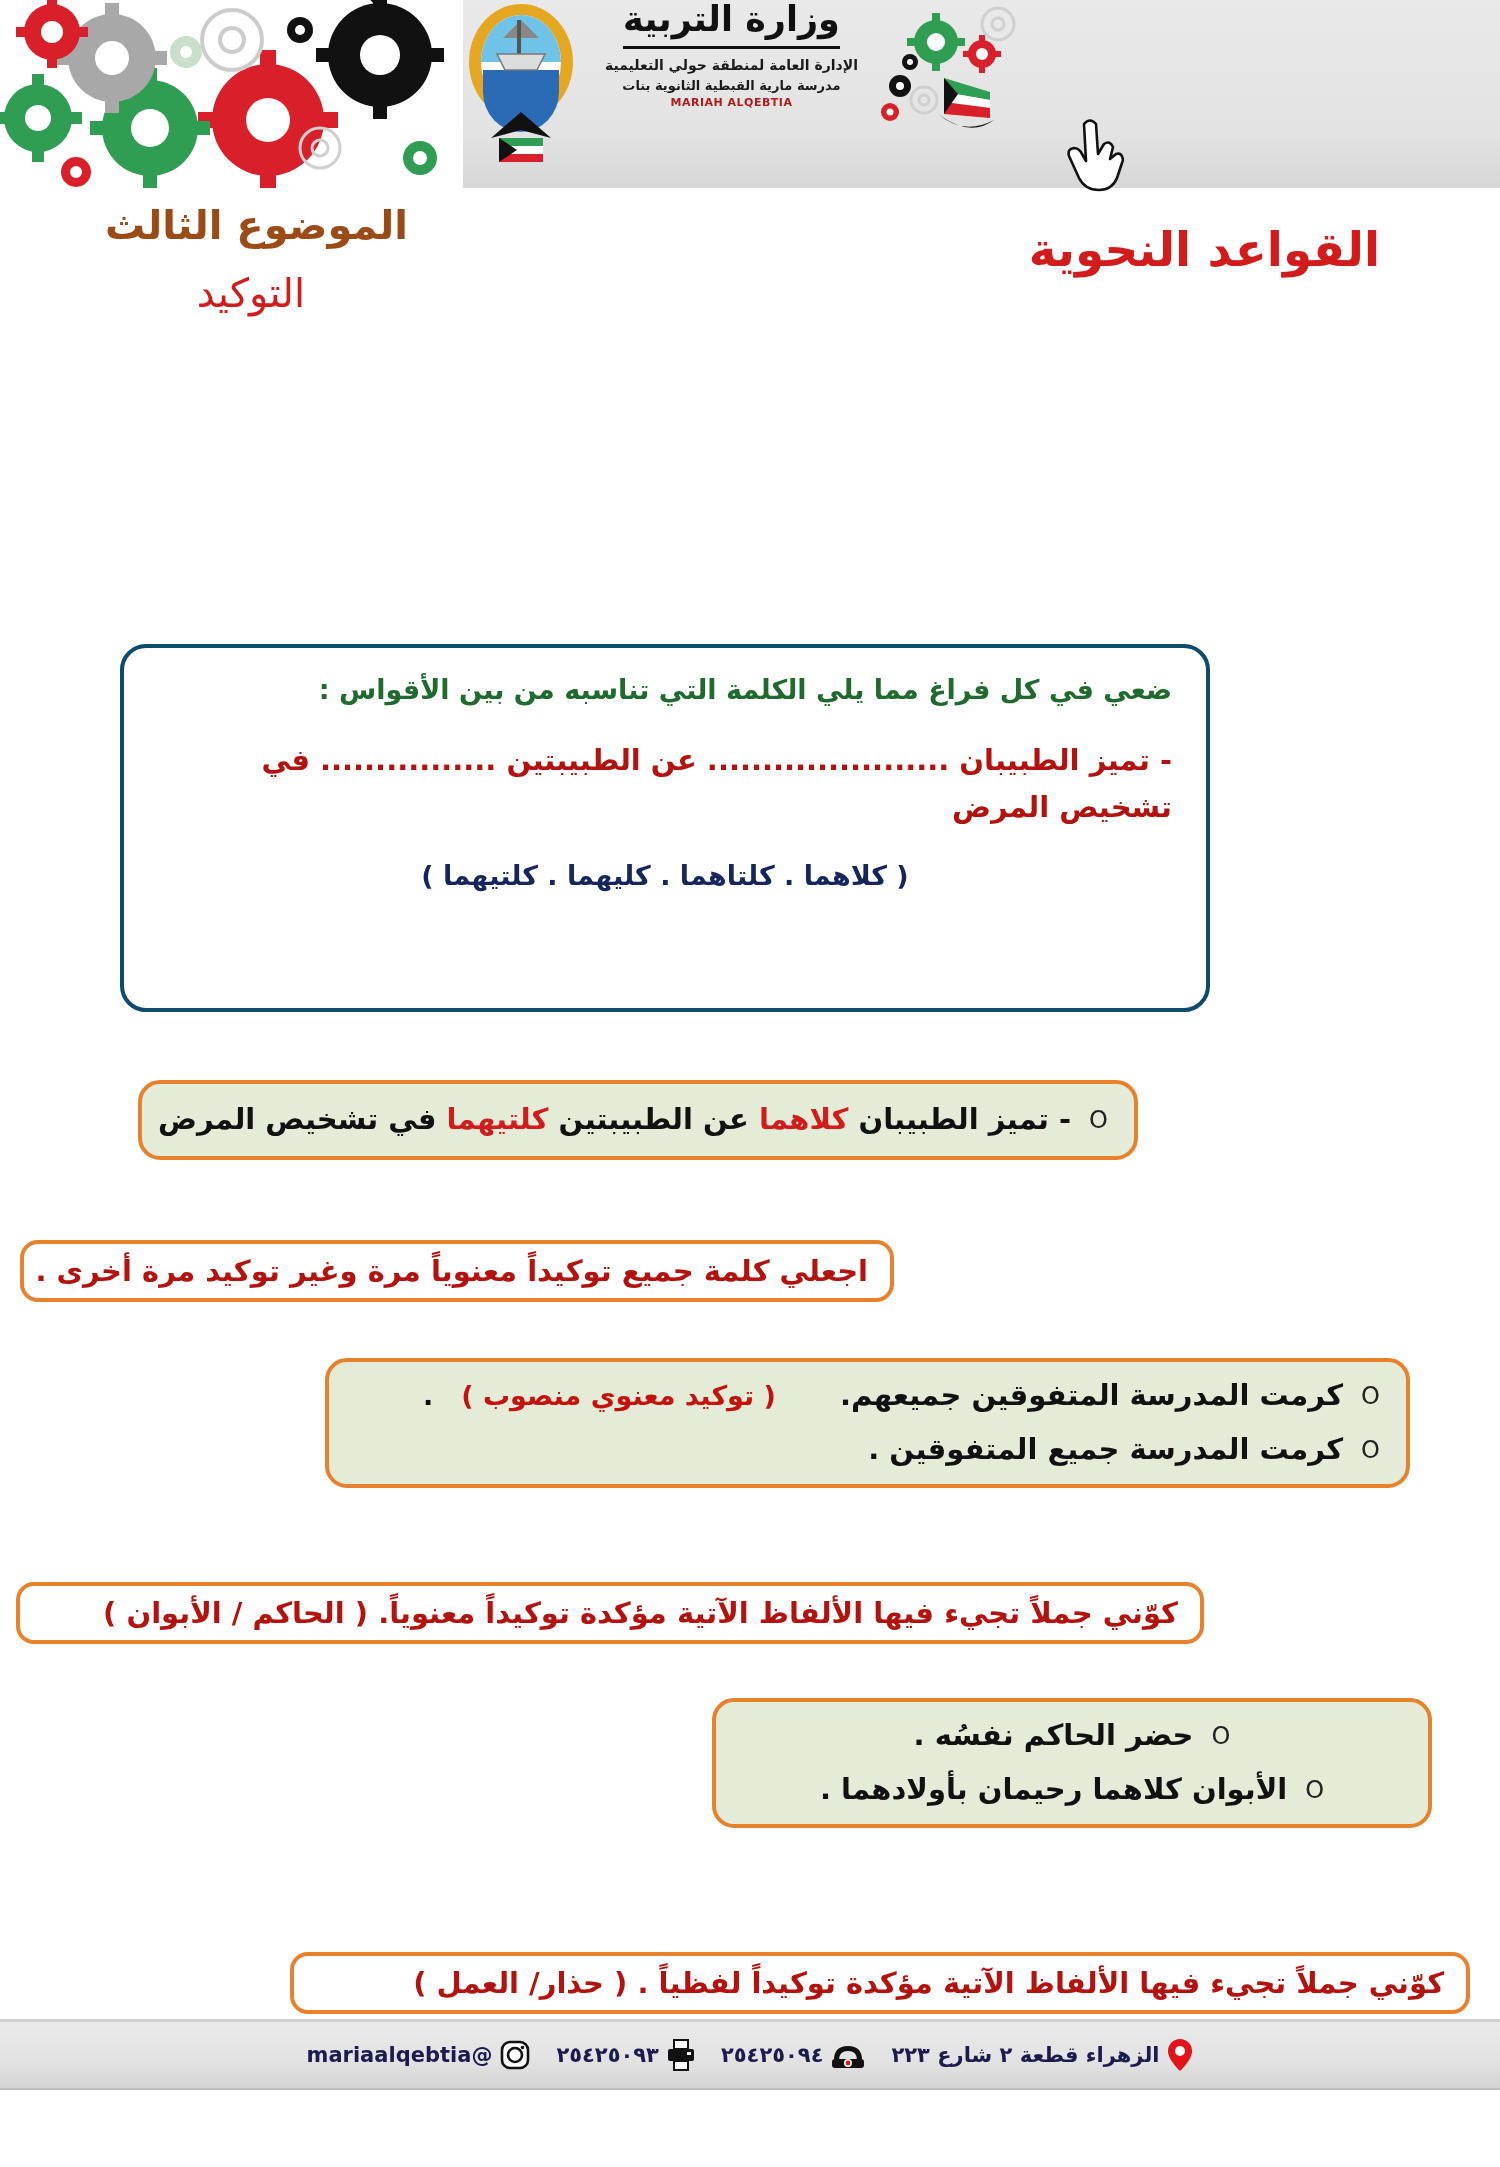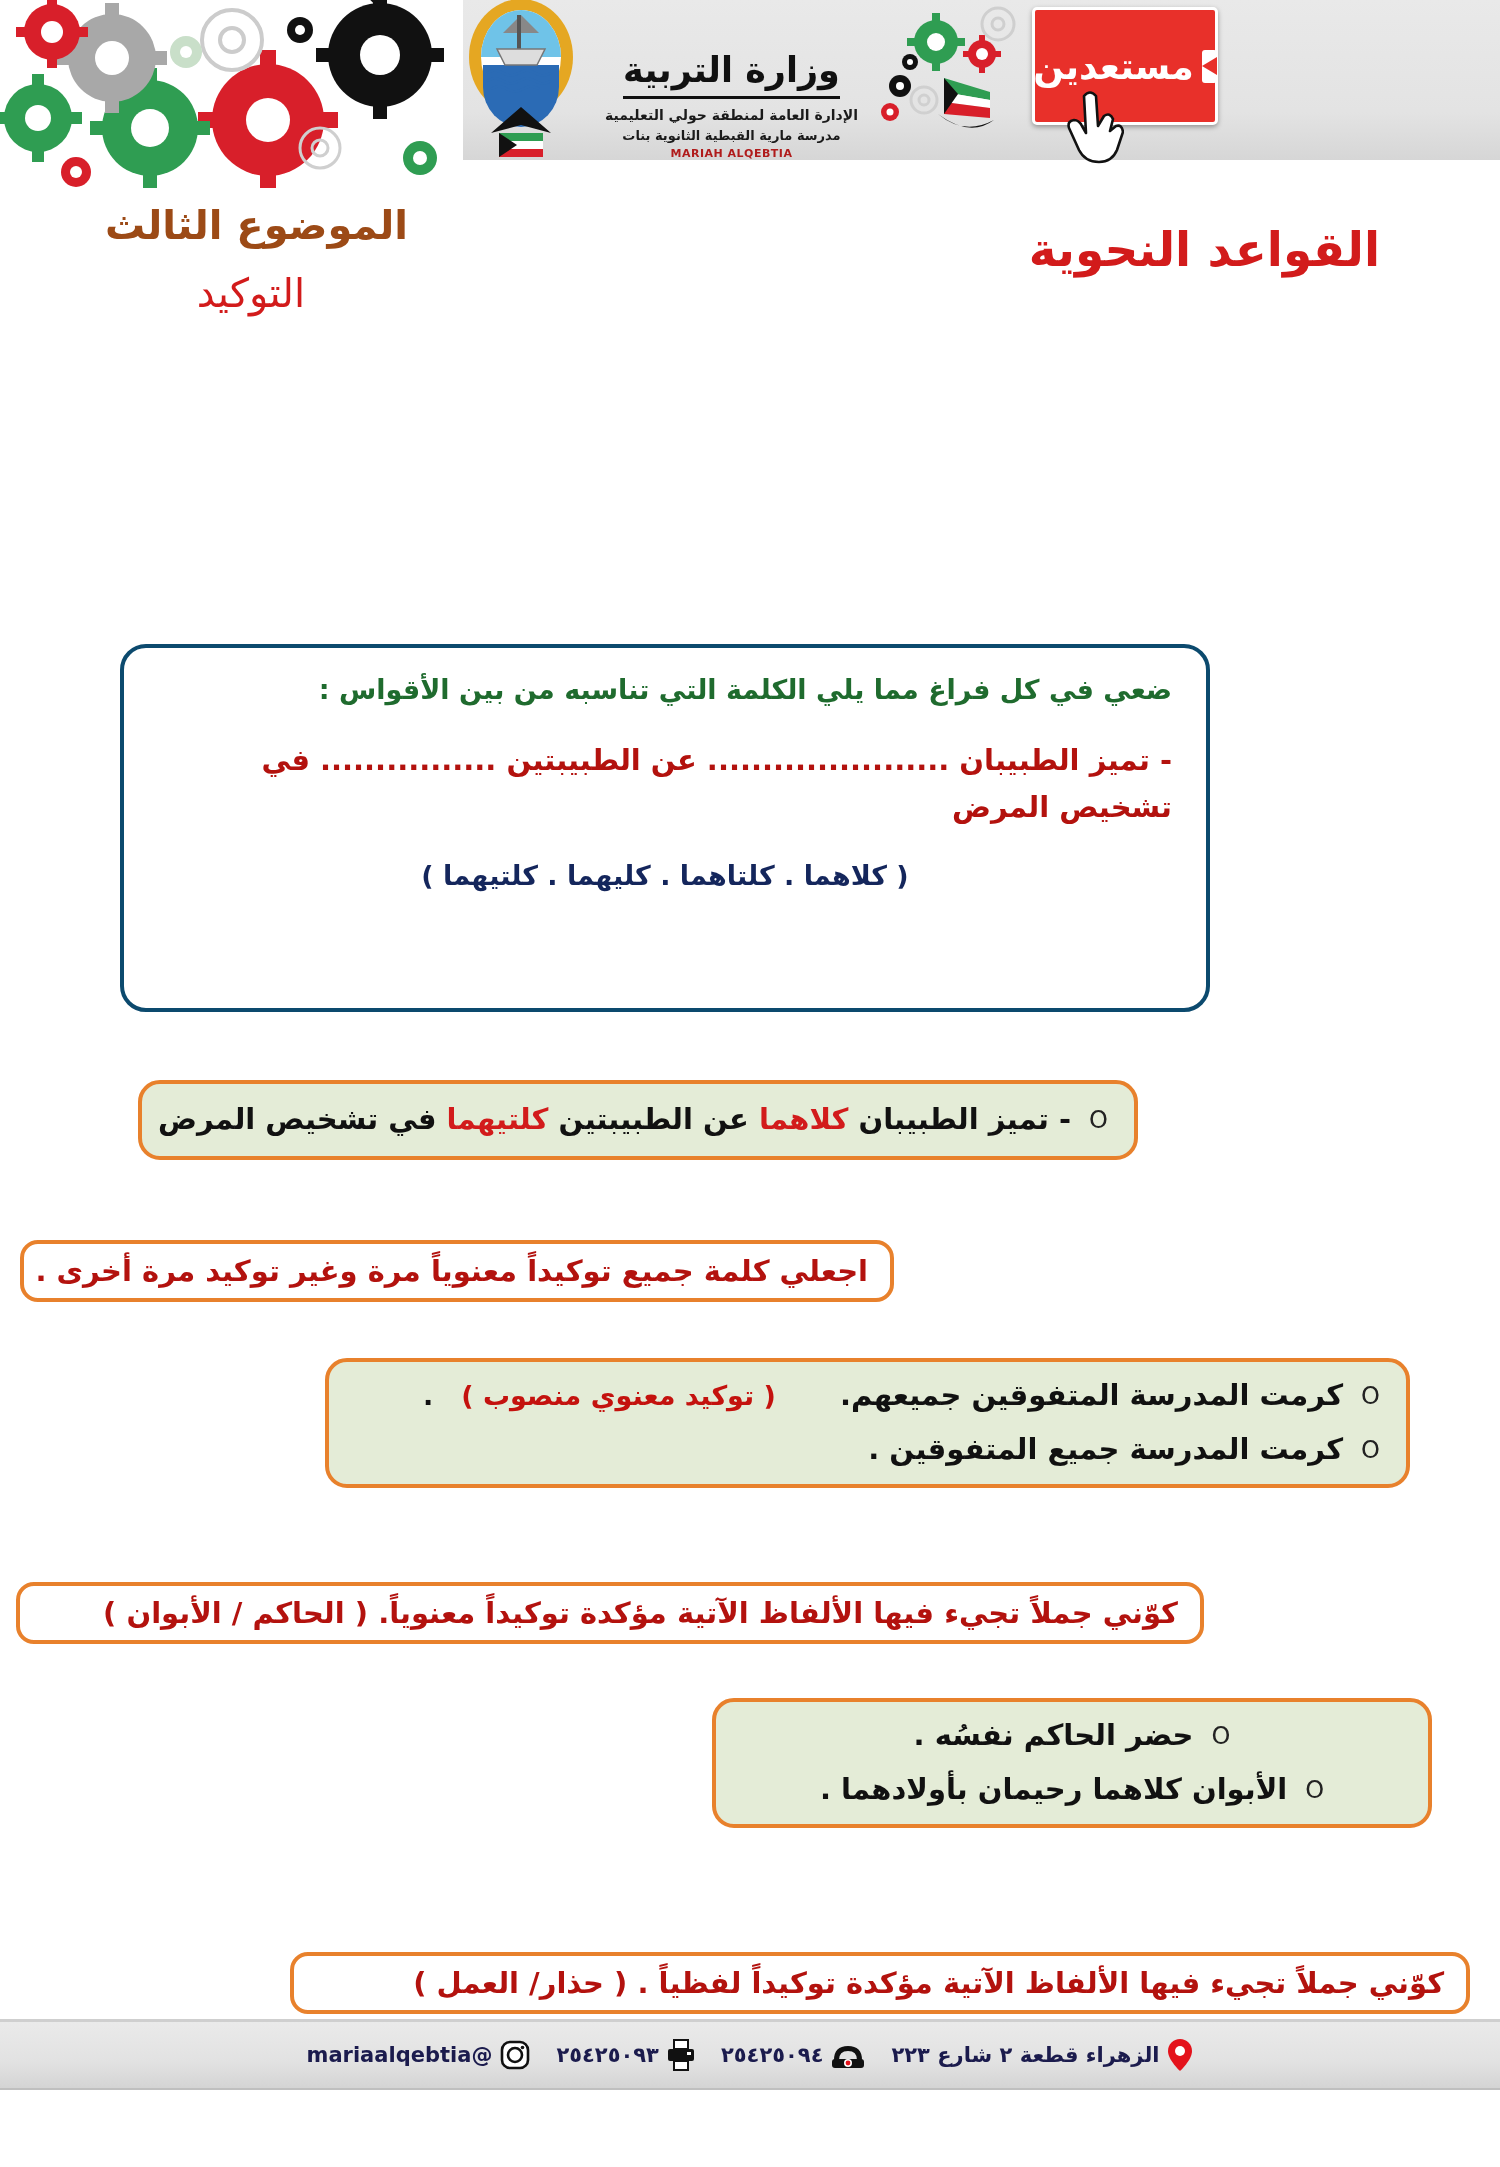--- a/index.html
+++ b/index.html
@@ -33,25 +33,25 @@
     height: 188px;
     background: #ffffff;
     overflow: hidden;
   }
 
   .banner-right {
     position: absolute;
     left: 463px;
     top: 0;
     width: 1037px;
-    height: 160px;
+    height: 188px;
     background: linear-gradient(180deg,#e9e9e9 0%, #e3e3e3 70%, #d6d6d6 100%);
     display: flex;
     flex-direction: row-reverse;
-    align-items: flex-end;
+    align-items: flex-start;
     justify-content: flex-start;
   }
 
   
   .emblem {
     width: 116px;
     height: 165px;
     position: relative;
     margin-right: 14px;
     flex: none;
@@ -529,26 +529,20 @@
           <polygon points="0,0 46,14 46,22 0,14" fill="#2f9d52"></polygon>
           <polygon points="0,14 46,22 46,30 0,24" fill="#ffffff"></polygon>
           <polygon points="0,24 46,30 46,40 0,36" fill="#d81f2a"></polygon>
           <polygon points="0,0 14,16 0,36" fill="#111"></polygon>
           <path d="M-6 36 q26 22 56 6 q-24 18 -56 -6z" fill="#111"></path>
         </g>
       </svg>
     </div>
 
     <div class="ready-btn-wrap">
-      <div class="ready-btn">
-        <span class="ready-text">مستعدين</span>
-        <span class="play-box">
-          <span class="play-tri"></span>
-        </span>
-      </div>
       <svg class="hand-cursor" viewBox="0 0 62 78">
         <path d="M22 8 q6 -7 12 0 l2 30 l6 -10 q6 -4 9 3 l-3 12 l6 -5 q6 -2 7 6 l-6 18 q-5 12 -18 12 q-14 0 -20 -12 l-10 -22 q-2 -7 5 -8 q5 0 8 6 l4 7 z" fill="#ffffff" stroke="#111111" stroke-width="2.6" stroke-linejoin="round"></path>
       </svg>
     </div>
 
   </div>
 </div>
 
 <div class="titles">
   <div class="title-main">القواعد النحوية</div>

